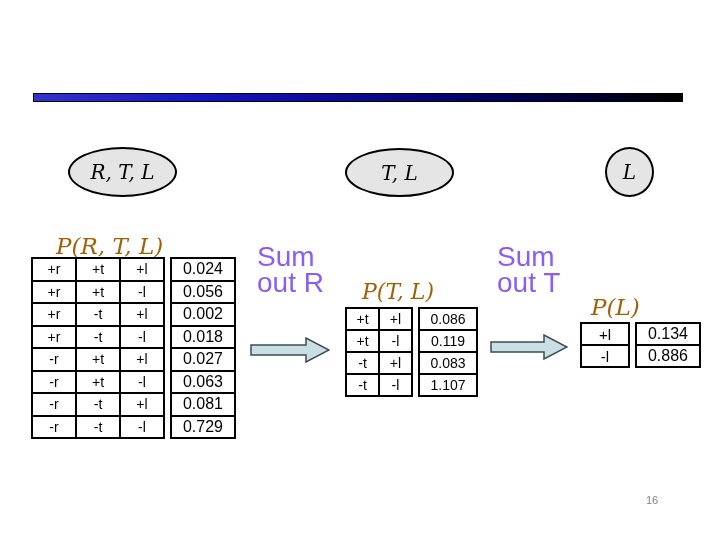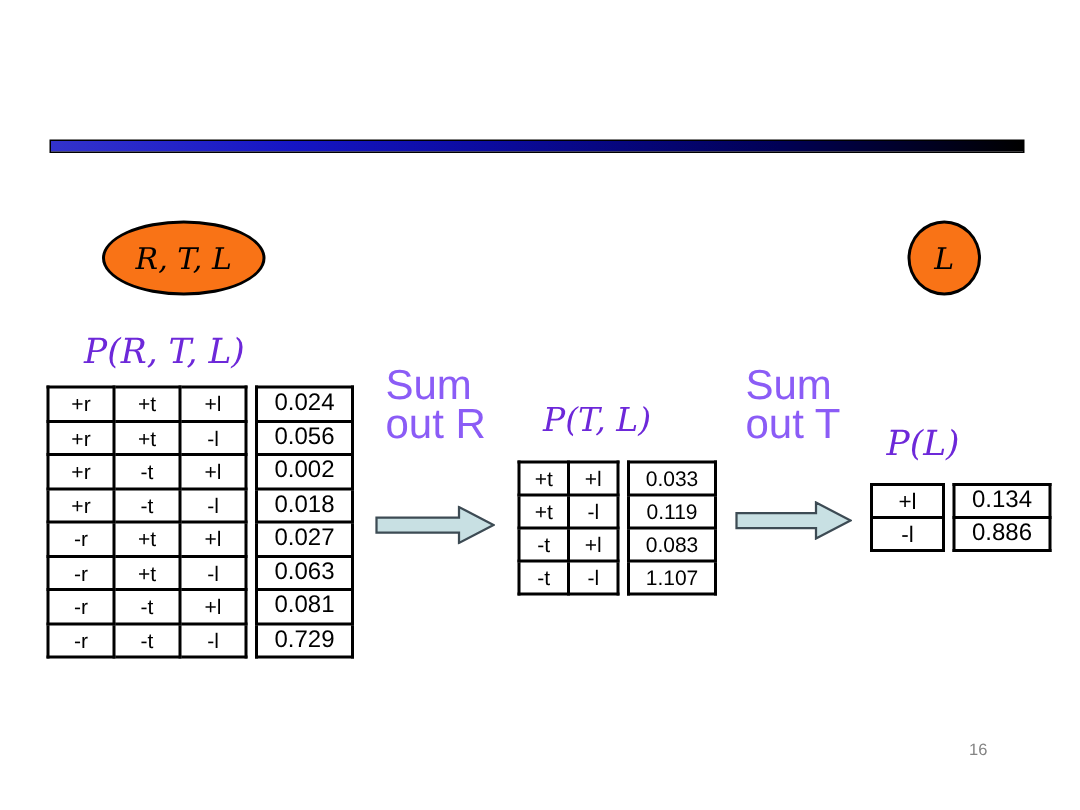--- a/index.html
+++ b/index.html
@@ -13,29 +13,29 @@
   }
   .accent-bar {
     position:absolute; left:33px; top:93px; width:648px; height:7px;
     border:1px solid #000;
     background:linear-gradient(to right,#3333cc 0%,#1515c4 25%,#0b0b9e 45%,#000055 75%,#000000 100%);
   }
   .ellipse {
     position:absolute; border:2.5px solid #000; border-radius:50%;
     display:flex; align-items:center; justify-content:center;
     font-family:"DejaVu Serif","Liberation Serif",serif; font-style:italic;
-    font-size:20px; color:#000; background:#f97316;
+    font-size:20px; color:#000; background:#e5e5e5;
   }
   .e1 { left:68px;  top:147px; width:105px; height:46px; }
   .e2 { left:345px; top:148px; width:105px; height:45px; }
   .e3 { left:605px; top:147px; width:45px;  height:46px; }
   .formula {
     position:absolute;
     font-family:"DejaVu Serif","Liberation Serif",serif; font-style:italic;
-    color:#6d28d9; white-space:nowrap;
+    color:#a16207; white-space:nowrap;margin-top:11px;
   }
   .f1 { left:56px;  top:222px; font-size:23px; }
   .f2 { left:362px; top:268px; font-size:22px; }
   .f3 { left:591px; top:283px; font-size:23px; }
   .sum-label {
     position:absolute; color:#8b5cf6; font-size:28px; line-height:26px;
     white-space:nowrap;
   }
   .s1 { left:257px; top:244px; }
   .s2 { left:497px; top:244px; }
@@ -64,20 +64,23 @@
 </head>
 <body>
 
 <div class="slide">
 
   <div class="accent-bar"></div>
 
   <div class="ellipse e1">
     <span>R, T, L</span>
   </div>
+  <div class="ellipse e2">
+    <span>T, L</span>
+  </div>
   <div class="ellipse e3">
     <span>L</span>
   </div>
 
   <div class="formula f1">P(R, T, L)</div>
   <div class="formula f2">P(T, L)</div>
   <div class="formula f3">P(L)</div>
 
   <div class="sum-label s1">
     <div>Sum</div>
@@ -186,21 +189,21 @@
       </tr>
       <tr>
         <td>-t</td>
         <td>-l</td>
       </tr>
     </tbody>
       </table>
     <table class="grid t2v">
       <tbody>
           <tr>
-            <td>0.033</td>
+            <td>0.086</td>
           </tr>
       <tr>
             <td>0.119</td>
           </tr>
       <tr>
             <td>0.083</td>
           </tr>
       <tr>
             <td>1.107</td>
           </tr>

